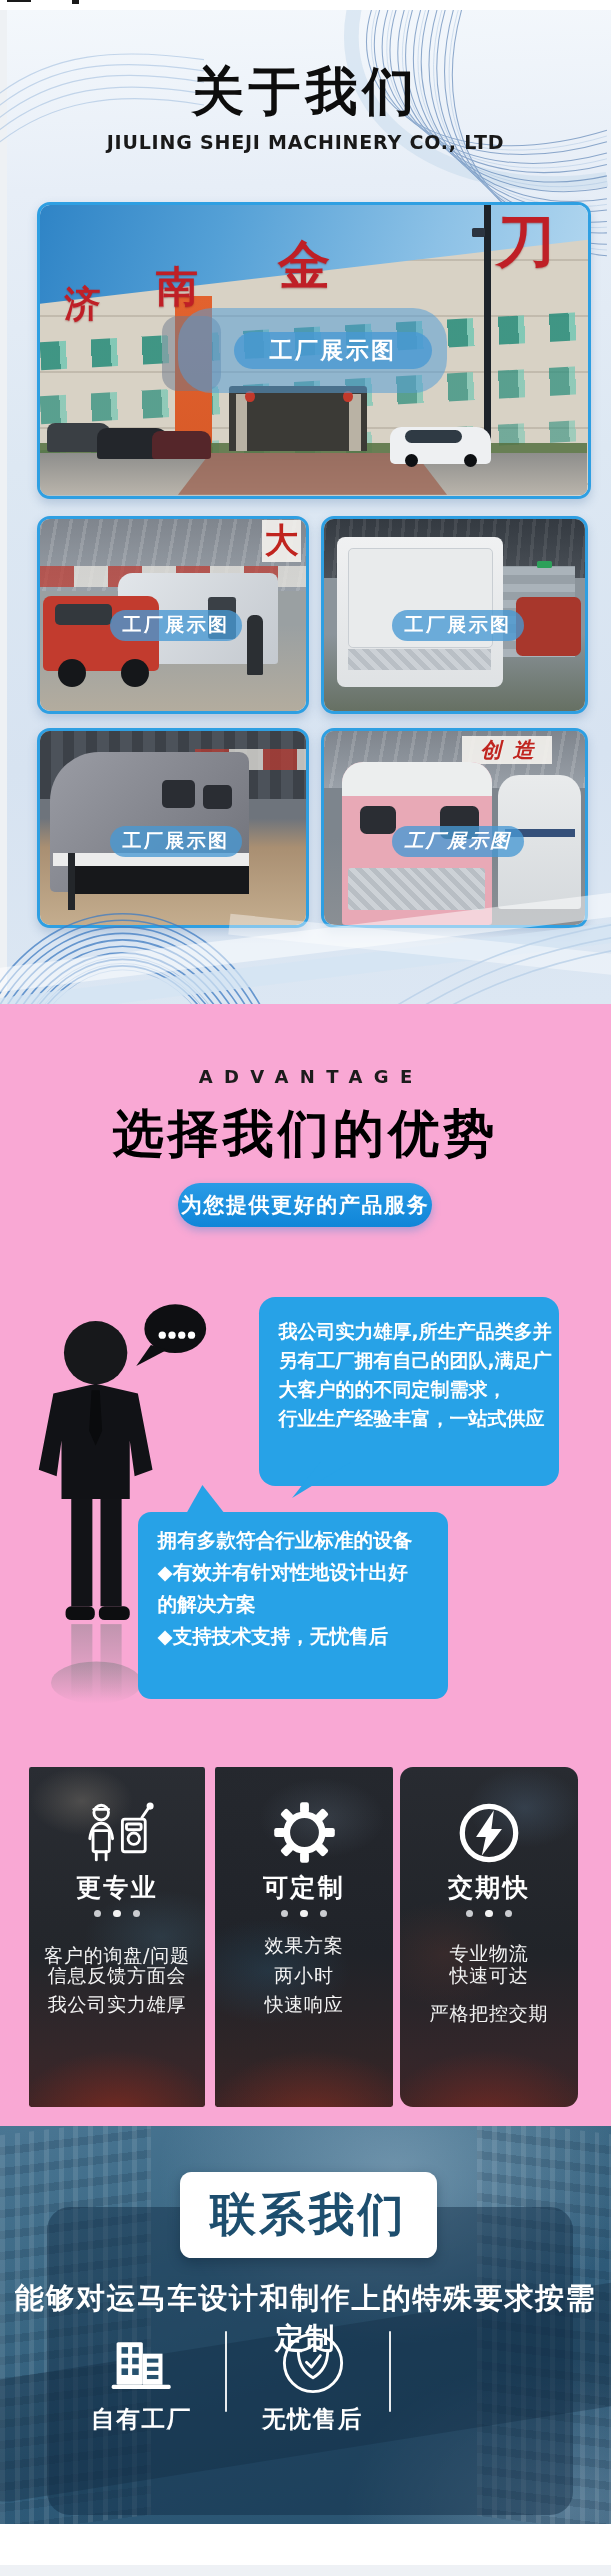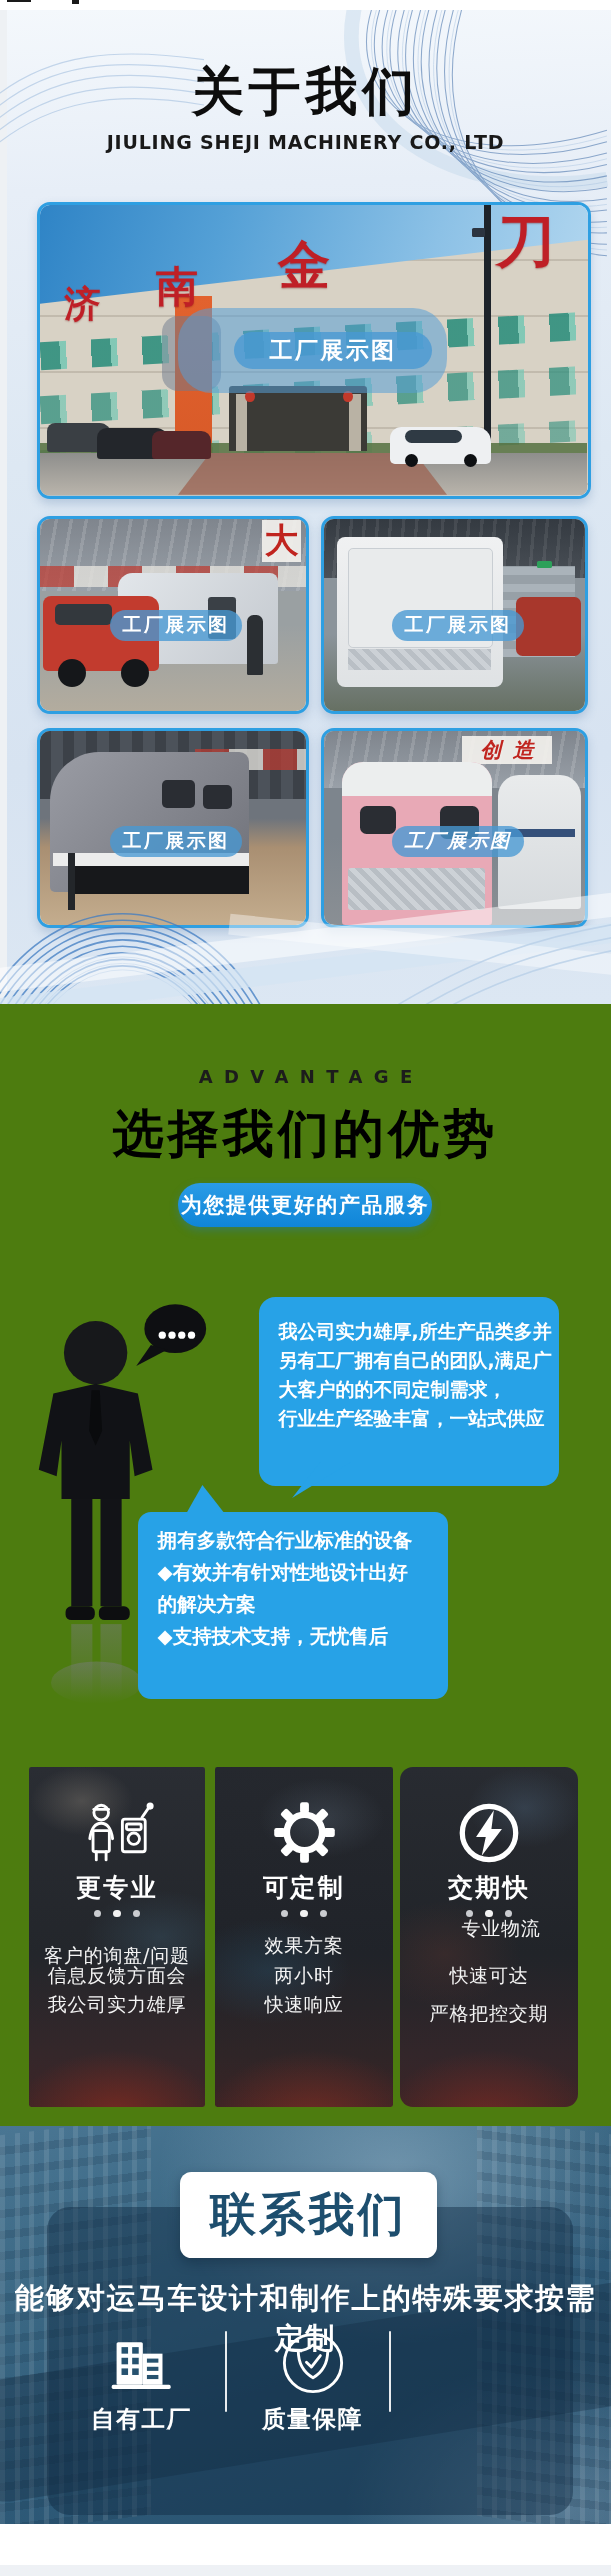--- a/index.html
+++ b/index.html
@@ -66,21 +66,21 @@
     background:repeating-linear-gradient(100deg,rgba(255,255,255,.14) 0 3.3px,rgba(0,0,0,0) 3.3px 14.7px),linear-gradient(#7f858d,#99a0a8);}
   .ws-ceiling-dark{left:0;top:0;right:0;height:59px;
     background:repeating-linear-gradient(95deg,rgba(255,255,255,.08) 0 3.3px,rgba(0,0,0,0) 3.3px 13px),linear-gradient(#343a41,#4a5057);}
   .ws-ceiling-corr{left:0;top:0;right:0;height:68px;
     background:repeating-linear-gradient(90deg,#3c4148 0 11.4px,#4c525a 11.4px 23px);}
   .ws-banner{position:absolute;background:repeating-linear-gradient(90deg,rgba(190,60,50,.85) 0 34px,rgba(230,228,222,.9) 34px 68px);opacity:.85;}
   .ws-char{position:absolute;color:#c0241f;font-weight:900;background:rgba(245,243,238,.9);
     display:flex;align-items:center;justify-content:center;}
 
   
-  .adv-sec{left:0;top:1004px;width:611px;height:1123px;background:#4d7c0f;}
+  .adv-sec{left:0;top:1004px;width:611px;height:1123px;background:#f9a8d4;}
   .adv-eyebrow{left:0;top:62px;width:611px;text-align:center;font-size:18px;font-weight:600;
     letter-spacing:11.4px;color:#1c1c1c;text-indent:11.4px;}
   .adv-title{left:0;top:96px;width:611px;text-align:center;font-size:51px;font-weight:900;color:#000;letter-spacing:4.1px;}
   .adv-pill{left:178px;top:179px;width:254px;height:44px;border-radius:23px;
     background:linear-gradient(180deg,#2a9be6,#0f85d8);box-shadow:0 3.3px 8.1px rgba(30,130,210,.35);
     color:#fff;font-size:21px;font-weight:700;display:flex;align-items:center;justify-content:center;letter-spacing:1.6px;}
 
   .bubble{position:absolute;background:#27a2e7;border-radius:16.3px;color:#fff;font-weight:700;}
   .bubble .ln{padding-left:19.6px;white-space:nowrap;}
   .tail{position:absolute;background:#27a2e7;}
@@ -416,21 +416,21 @@
           <circle cx="42" cy="42" r="33" fill="none" stroke="#fff" stroke-width="6.5"></circle>
           <polygon points="48,14 26,47 38,47 33,70 58,37 45,37" fill="#fff"></polygon>
         </svg>
       </div>
       <div class="card-title">交期快</div>
       <div class="card-dots">
           <i></i>
           <i class="mid"></i>
           <i></i>
         </div>
-      <div class="card-line" style="top:149px;padding-left:12px;">专业物流</div>
+      <div class="card-line" style="top:174px;">专业物流</div>
       <div class="card-line" style="top:196px;">快速可达</div>
       <div class="card-line" style="top:234px;">严格把控交期</div>
     </div>
   </section>
 
   <section class="abs contact-sec">
     <div class="abs bld bld-l"></div>
     <div class="abs bld bld-r"></div>
     <div class="abs arm-band"></div>
     <div class="abs ct-overlay"></div>
@@ -467,21 +467,21 @@
     <div class="ct-div" style="left:225px;"></div>
 
     <div class="ct-item" style="left:227px;">
       <div class="ico">
         <svg width="72" height="72" viewBox="0 0 88 88" fill="none" stroke="#fff" stroke-width="3.5" stroke-linecap="round" stroke-linejoin="round">
           <circle cx="44" cy="44" r="35"></circle>
           <path d="M44,22 C50,27 57,29 62,29 C62,44 56,55 44,62 C32,55 26,44 26,29 C31,29 38,27 44,22 Z"></path>
           <polyline points="36,43 42,49 53,35"></polyline>
         </svg>
       </div>
-      <div class="lbl">质量保障</div>
+      <div class="lbl">无忧售后</div>
     </div>
 
     <div class="ct-div" style="left:389px;"></div>
 
   </section>
 
   <div class="abs bottom-white"></div>
   <div class="abs bottom-gray"></div>
 </div>
 

